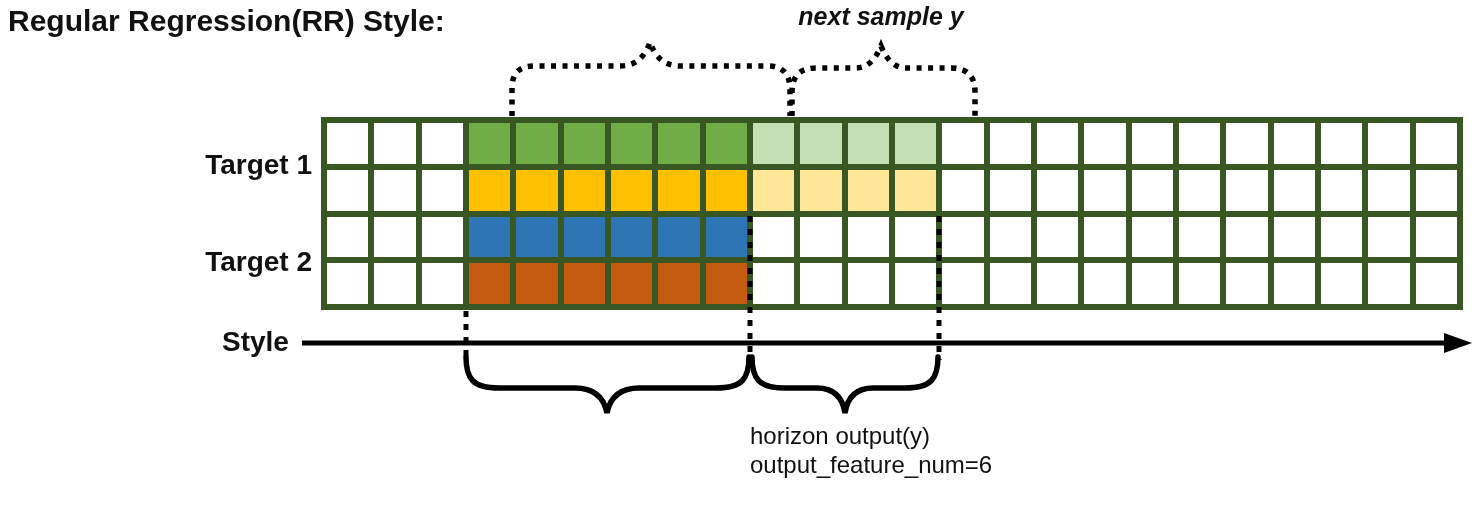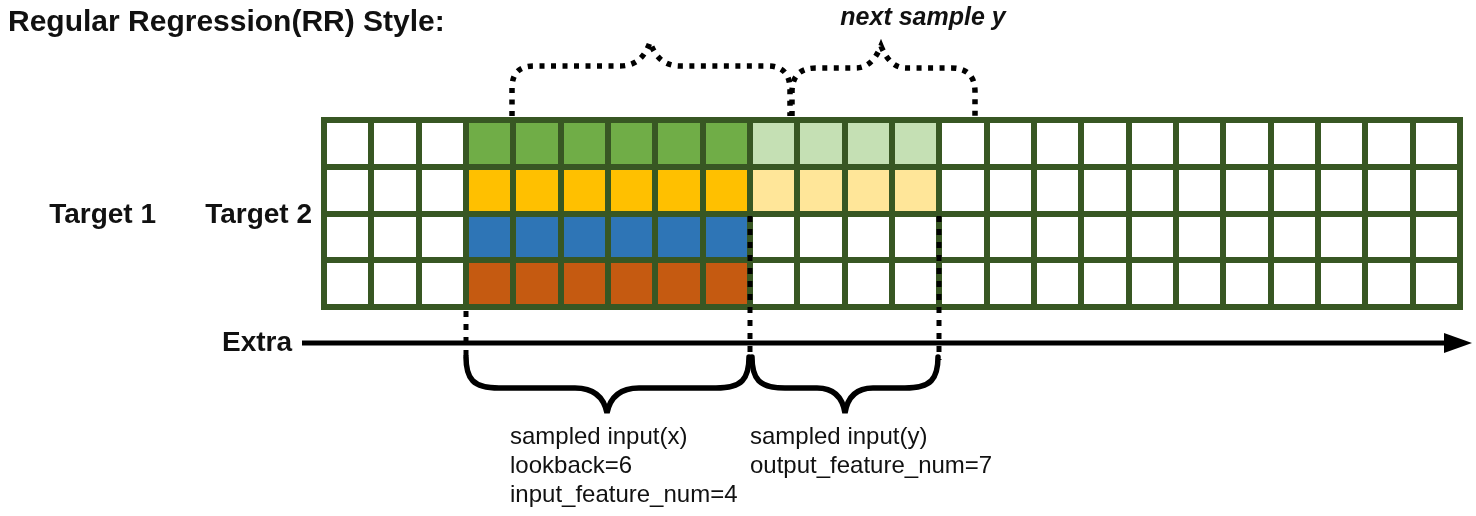--- a/index.html
+++ b/index.html
@@ -15,39 +15,39 @@
     position:absolute;left:8px;top:4px;
     font-size:30px;font-weight:bold;letter-spacing:0px;
   }
   .next-label{
     position:absolute;top:2px;
     transform:translateX(-50%);
     font-size:25px;font-style:italic;font-weight:600;
     white-space:nowrap;
   }
   .next-x{left:650px;}
-  .next-y{left:923px;}
+  .next-y{left:881px;}
   .svg-layer{
     position:absolute;left:0;top:0;width:1476px;height:516px;
     pointer-events:none;
   }
   .svg-under{z-index:1;}
   .grid{
     position:absolute;left:321px;top:117px;
     width:1142px;height:193px;
     box-sizing:border-box;
     display:grid;
     grid-template-rows:repeat(4,1fr);
     gap:6px;padding:6px;
     z-index:2;
   }
   .svg-over{z-index:3;}
   .row-labels{
     position:absolute;left:0;top:117px;width:312px;height:193px;
-    display:flex;
+    display:flex;flex-direction:column;
     z-index:2;
   }
   .row-label{
     flex:1;display:flex;align-items:center;justify-content:flex-end;
     font-size:28px;font-weight:bold;white-space:nowrap;
   }
   .time-label{
     position:absolute;left:222px;top:326px;
     font-size:28px;font-weight:bold;
     z-index:2;
@@ -184,25 +184,20 @@
     <line x1="750" y1="216" x2="750" y2="360" stroke="#000000" stroke-width="5" stroke-dasharray="6 7"></line>
     <line x1="939" y1="216" x2="939" y2="360" stroke="#000000" stroke-width="5" stroke-dasharray="6 7"></line>
 
     <line x1="302" y1="343" x2="1446" y2="343" stroke="#000000" stroke-width="5"></line>
     <polygon points="1444,333 1444,353 1472,343" fill="#000000"></polygon>
 
     <path d="M466,357 C466,379 473,388 499,388 L575,388 Q602,388 607,413 Q612,388 639,388 L716,388 C742,388 749,379 749,357" fill="none" stroke="#000000" stroke-width="5.5" stroke-linecap="round"></path>
     <path d="M752,357 C752,379 759,388 785,388 L817,388 Q841,388 845,413 Q849,388 873,388 L905,388 C931,388 938,379 938,357" fill="none" stroke="#000000" stroke-width="5.5" stroke-linecap="round"></path>
   </svg>
 
-  <div class="time-label">Extra</div>
-
-  <div class="note note-input">
-    <div>sampled input(x)</div>
-    <div>lookback=6</div>
-    <div>input_feature_num=4</div>
+  <div class="time-label">Style</div>
+
+  <div class="note note-output">
+    <div>horizon output(y)</div>
+    <div>output_feature_num=6</div>
   </div>
-  <div class="note note-output">
-    <div>sampled input(y)</div>
-    <div>output_feature_num=7</div>
-  </div>
 
 </div>
 
 </body></html>

